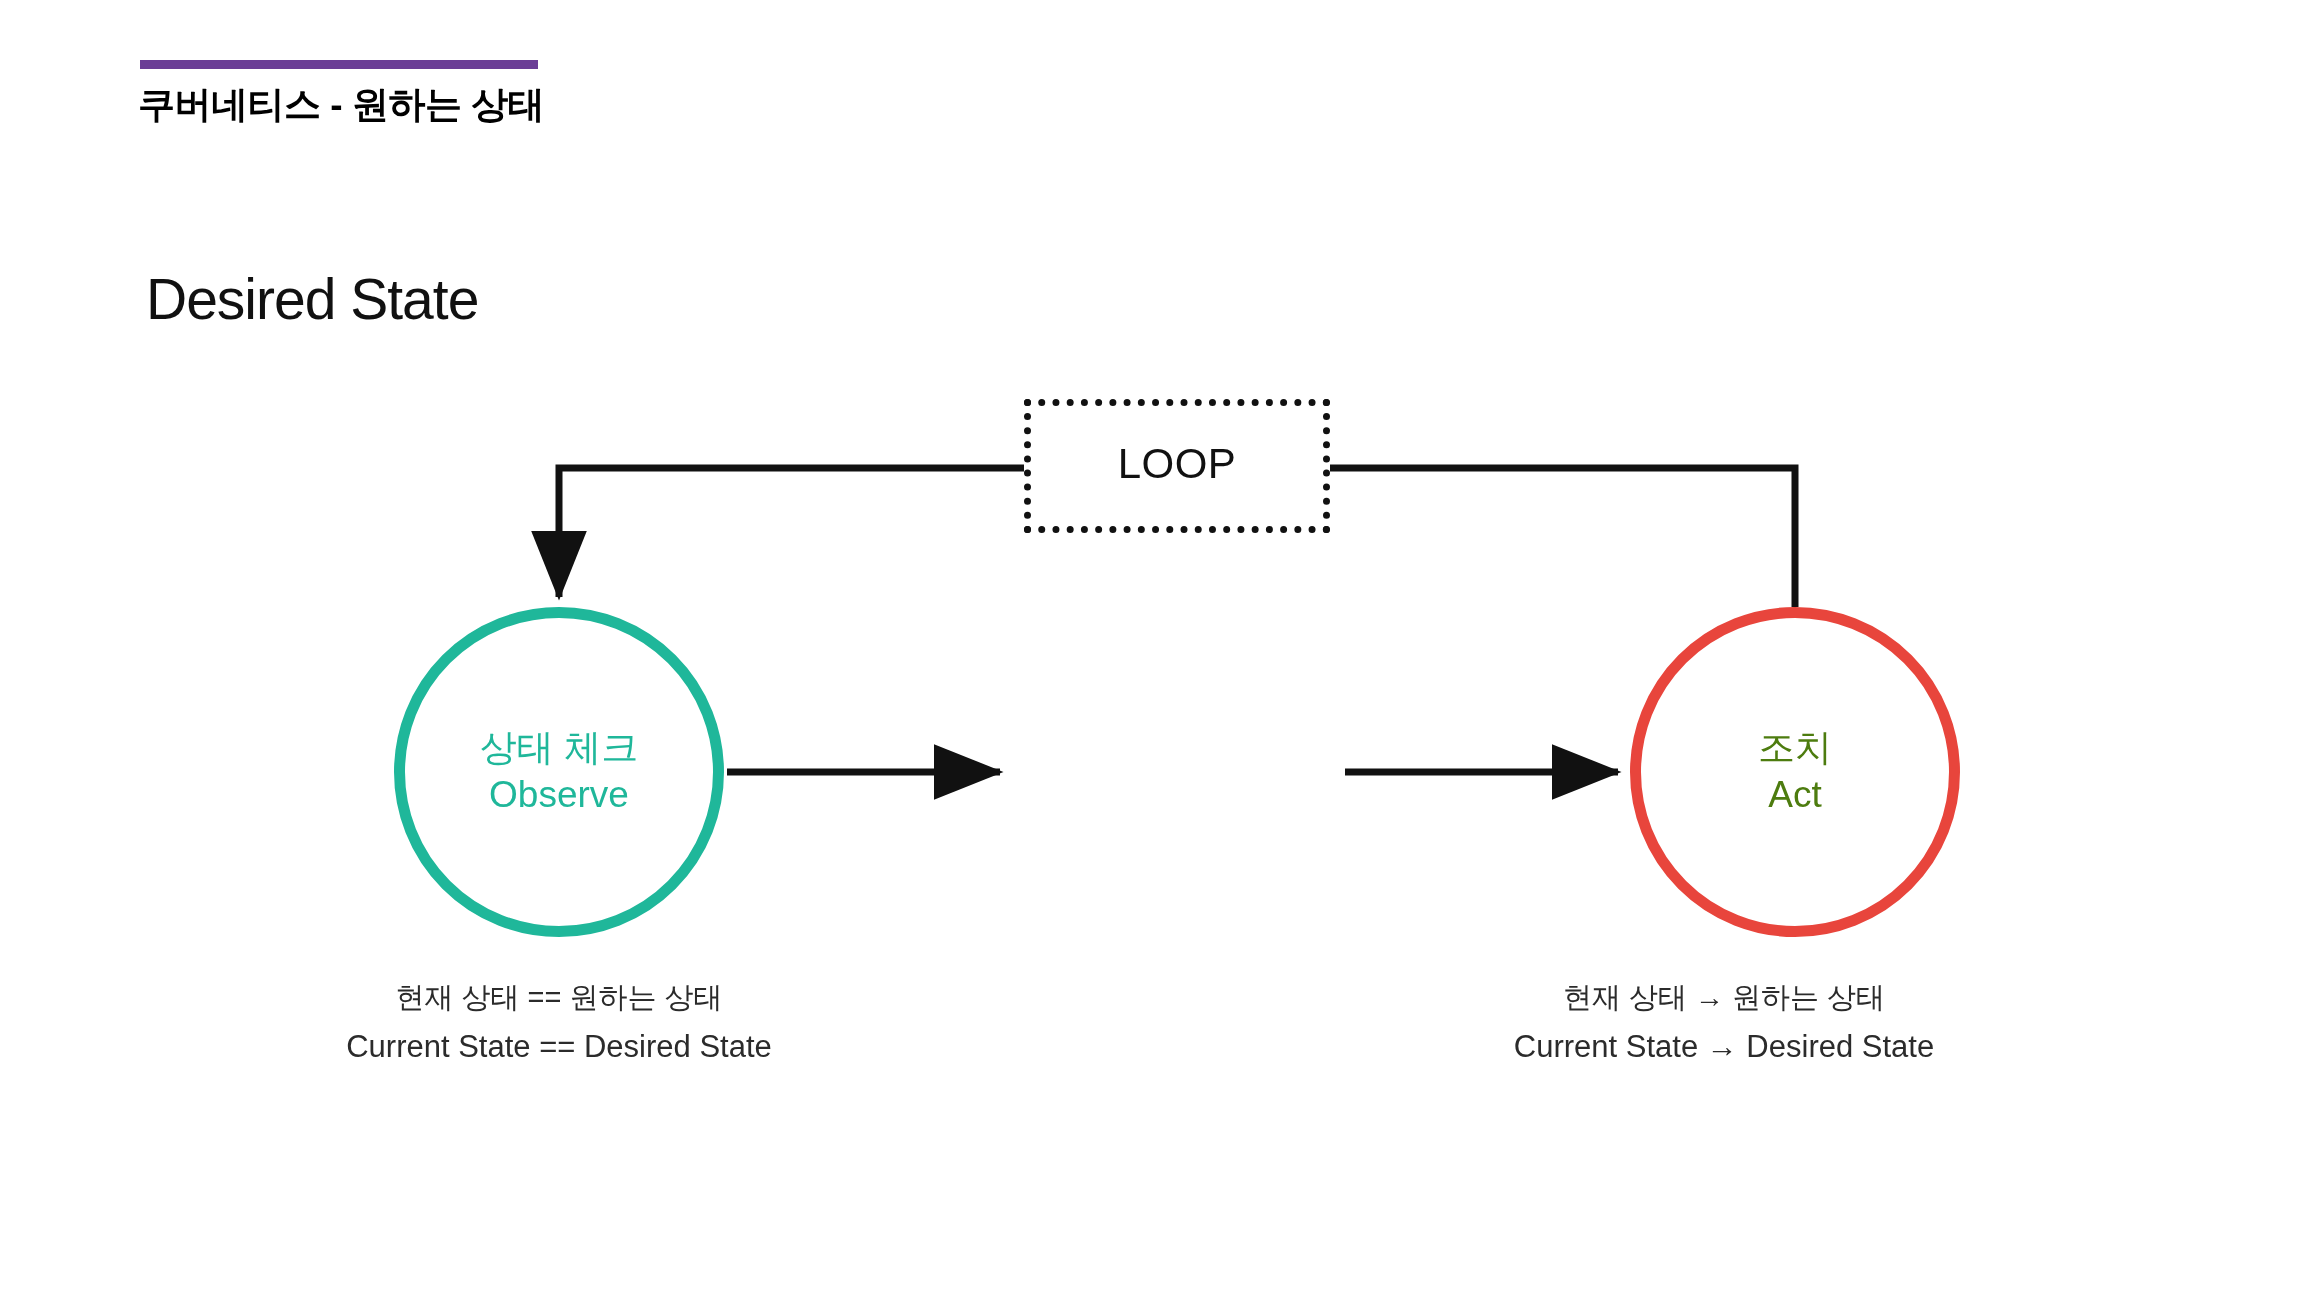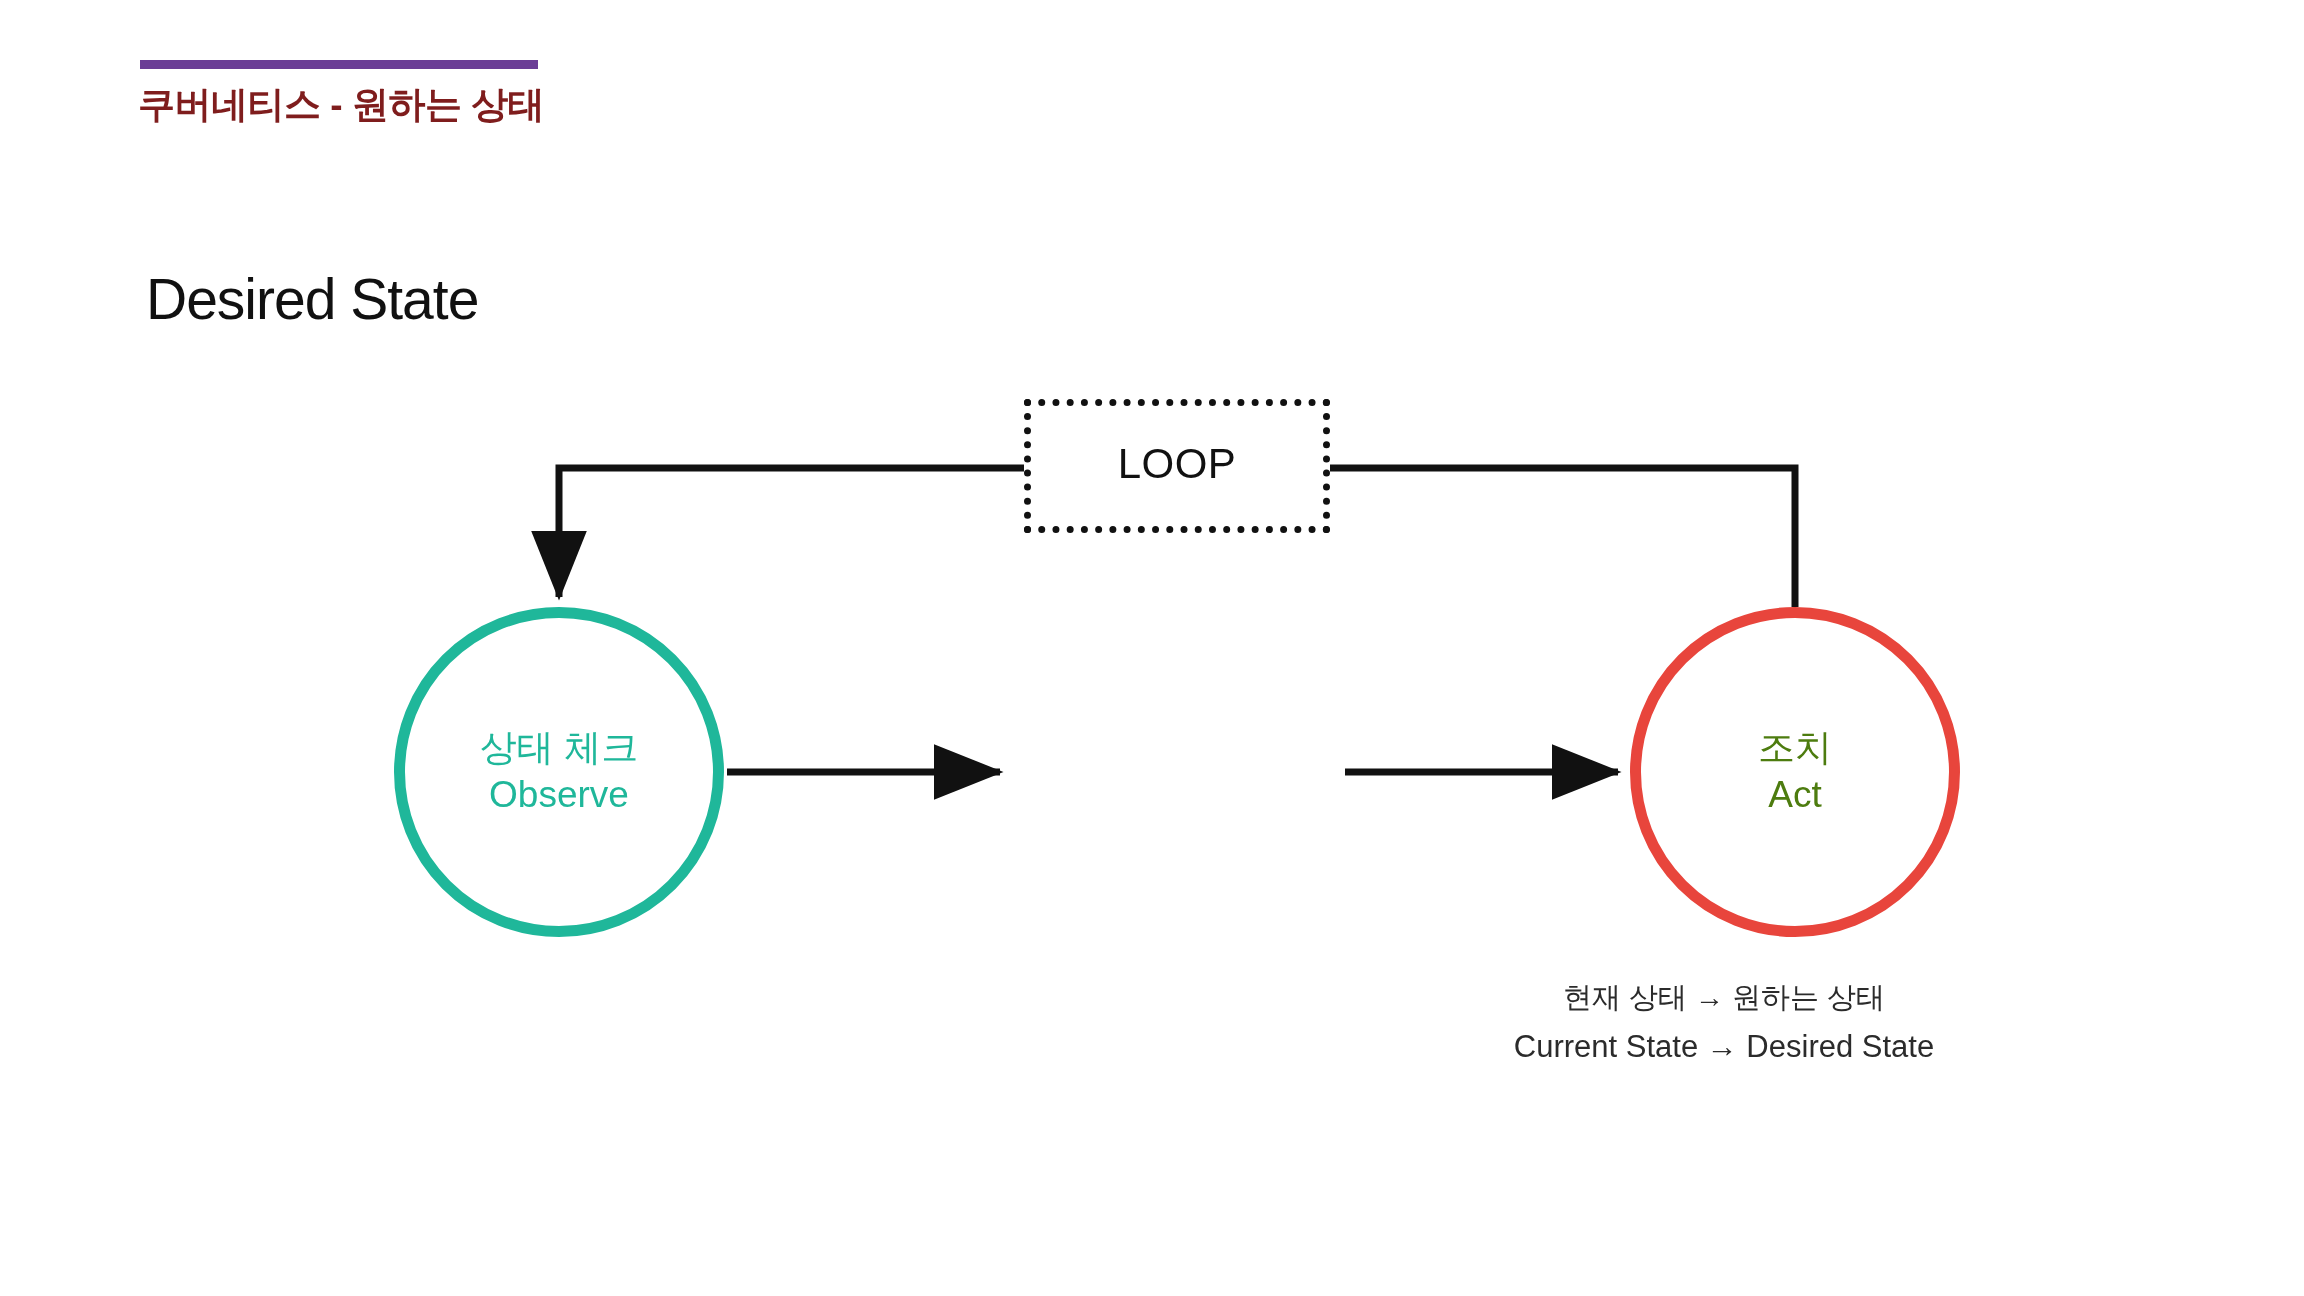--- a/index.html
+++ b/index.html
@@ -27,21 +27,21 @@
     height: 9px;
     background: #6B3E96;
   }
   .eyebrow-text {
     position: absolute;
     left: 138px;
     top: 82px;
     font-size: 37px;
     font-weight: 700;
     letter-spacing: -0.5px;
-    color: #7f1d1d;
+    color: #000000;
     white-space: nowrap;
     line-height: 1.25;
   }
 
   
   .page-title {
     position: absolute;
     left: 146px;
     top: 230px;
     font-size: 57px;
@@ -179,20 +179,24 @@
     <div class="node-line">상태 체크</div>
     <div class="node-line">Observe</div>
   </div>
 
 
   <div class="node node-act">
     <div class="node-line">조치</div>
     <div class="node-line">Act</div>
   </div>
 
+  <div class="caption caption-observe">
+    <div class="caption-ko">현재 상태 == 원하는 상태</div>
+    <div class="caption-en">Current State == Desired State</div>
+  </div>
 
 
   <div class="caption caption-act">
     <div class="caption-ko">현재 상태 → 원하는 상태</div>
     <div class="caption-en">Current State → Desired State</div>
   </div>
 
 </div>
 
 </body></html>

